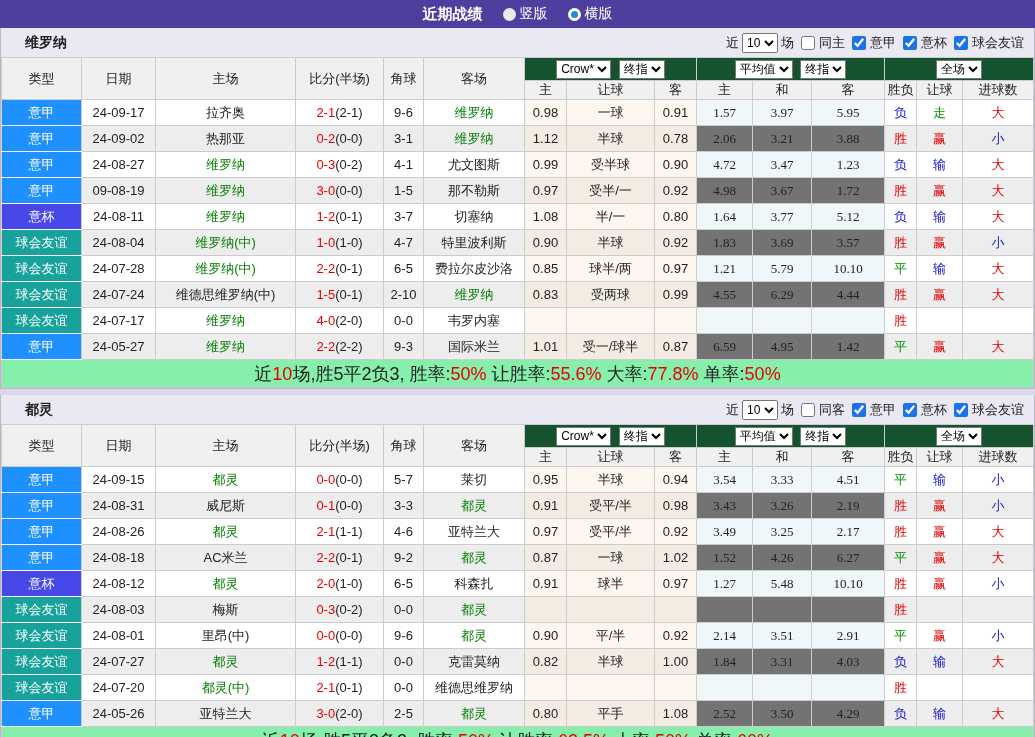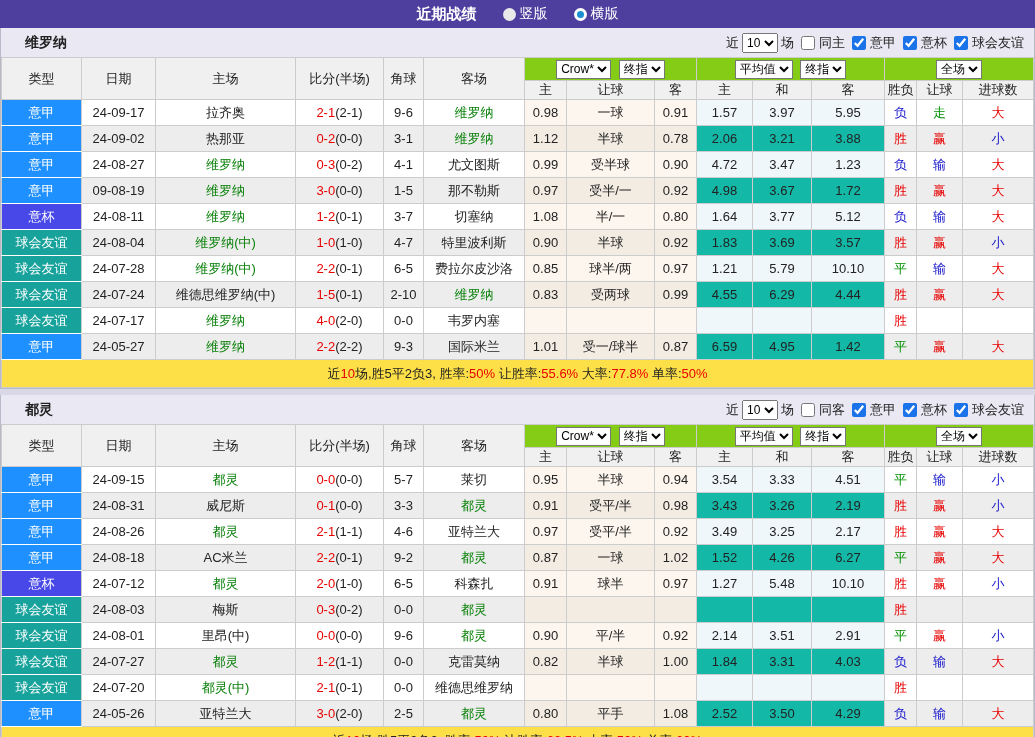--- a/index.html
+++ b/index.html
@@ -1,49 +1,49 @@
 <!DOCTYPE html>
 <html><head>
 <meta charset="utf-8">
 <style>
   html,body{margin:0;padding:0;background:#d8d8e6;font-family:"Liberation Sans","DejaVu Sans",sans-serif;}
   .page{width:1035px;}
   
-  .titlebar{background:#4e3e9e;color:#fff;height:28px;display:flex;align-items:center;justify-content:center;gap:26px;font-size:14px;}
+  .titlebar{background:#4e3e9e;color:#fff;height:28px;display:flex;align-items:center;justify-content:center;gap:20px;font-size:14px;}
   .titlebar .title{font-weight:bold;font-size:15px;}
   .radio-group{display:flex;align-items:center;gap:4px;}
   .radio{width:13px;height:13px;border-radius:50%;background:#e9e9e9;display:inline-block;box-sizing:border-box;}
   .radio.sel{background:#fff;position:relative;}
   .radio.sel::after{content:'';position:absolute;left:3px;top:3px;width:7px;height:7px;border-radius:50%;background:#1b8fd0;}
   
   .section{background:#fff;border:1px solid #b9b9c9;border-top:none;margin-bottom:6px;}
   .teamrow{background:#e9e8f3;height:29px;display:flex;align-items:center;font-size:13px;color:#222;padding:0 10px;}
   .teamname{font-weight:bold;margin-left:14px;font-size:14px;}
   .filters{margin-left:auto;display:flex;align-items:center;gap:3px;}
   .filters select{font-size:12px;height:20px;}
   .filters input[type=checkbox]{width:14px;height:14px;accent-color:#1a73e8;margin:0 1px 0 4px;}
   
   table{width:100%;border-collapse:collapse;font-size:13px;color:#222;table-layout:fixed;}
   th,td{border:1px solid #ccc;text-align:center;padding:0 2px;overflow:hidden;white-space:nowrap;}
   thead th{background:#f0f0f0;font-weight:normal;height:18px;}
-  thead td.ddcell{background:#84cc16;height:22px;}
+  thead td.ddcell{background:#14532d;height:22px;}
   thead select{font-size:12px;height:19px;margin:0 2px;background:#fff;}
   tbody td{height:25px;}
   tbody tr.even td{background:#ededed;}
   td.type{color:#fff;border-bottom:1px solid #fff;border-top:1px solid #fff;}
   td.cream{background:#fdf6ee;}
   tr.even td.cream{background:#f3ece3;}
-  td.blue{background:#eff7fb;}
-  tr.even td.blue{background:#14b8a6;margin-left:20px;}
+  td.blue{background:#eff7fb;font-family:Liberation Serif, serif;}
+  tr.even td.blue{background:#737373;margin-left:20px;}
   .focus-team{color:#088008;}
   .ft{color:#e80000;}
   .res-red{color:#e80000;}
   .res-blue{color:#1414cc;}
   .res-green{color:#009000;}
-  td.summary{height:27px;font-size:13px;background:#fde047;}
+  td.summary{height:27px;font-size:18px;background:#86efac;}
   .sum-dark{color:#222;}
   .sum-red{color:#e80000;}
 </style>
 </head>
 <body>
 
 <div class="page">
 
   <div class="titlebar">
     <span class="title">近期战绩</span>
@@ -436,21 +436,21 @@
               <td class="cream">1.02</td>
               <td class="blue">1.52</td>
               <td class="blue">4.26</td>
               <td class="blue">6.27</td>
               <td class="res-green">平</td>
               <td class="res-red">赢</td>
               <td class="res-red">大</td>
             </tr>
             <tr class="odd">
               <td class="type" style="background: rgb(72, 72, 232);">意杯</td>
-              <td>24-07-12</td>
+              <td>24-08-12</td>
               <td class="focus-team">都灵</td>
               <td><span class="ft">2-0</span><span>(1-0)</span></td>
               <td>6-5</td>
               <td>科森扎</td>
               <td class="cream">0.91</td>
               <td class="cream">球半</td>
               <td class="cream">0.97</td>
               <td class="blue">1.27</td>
               <td class="blue">5.48</td>
               <td class="blue">10.10</td>

